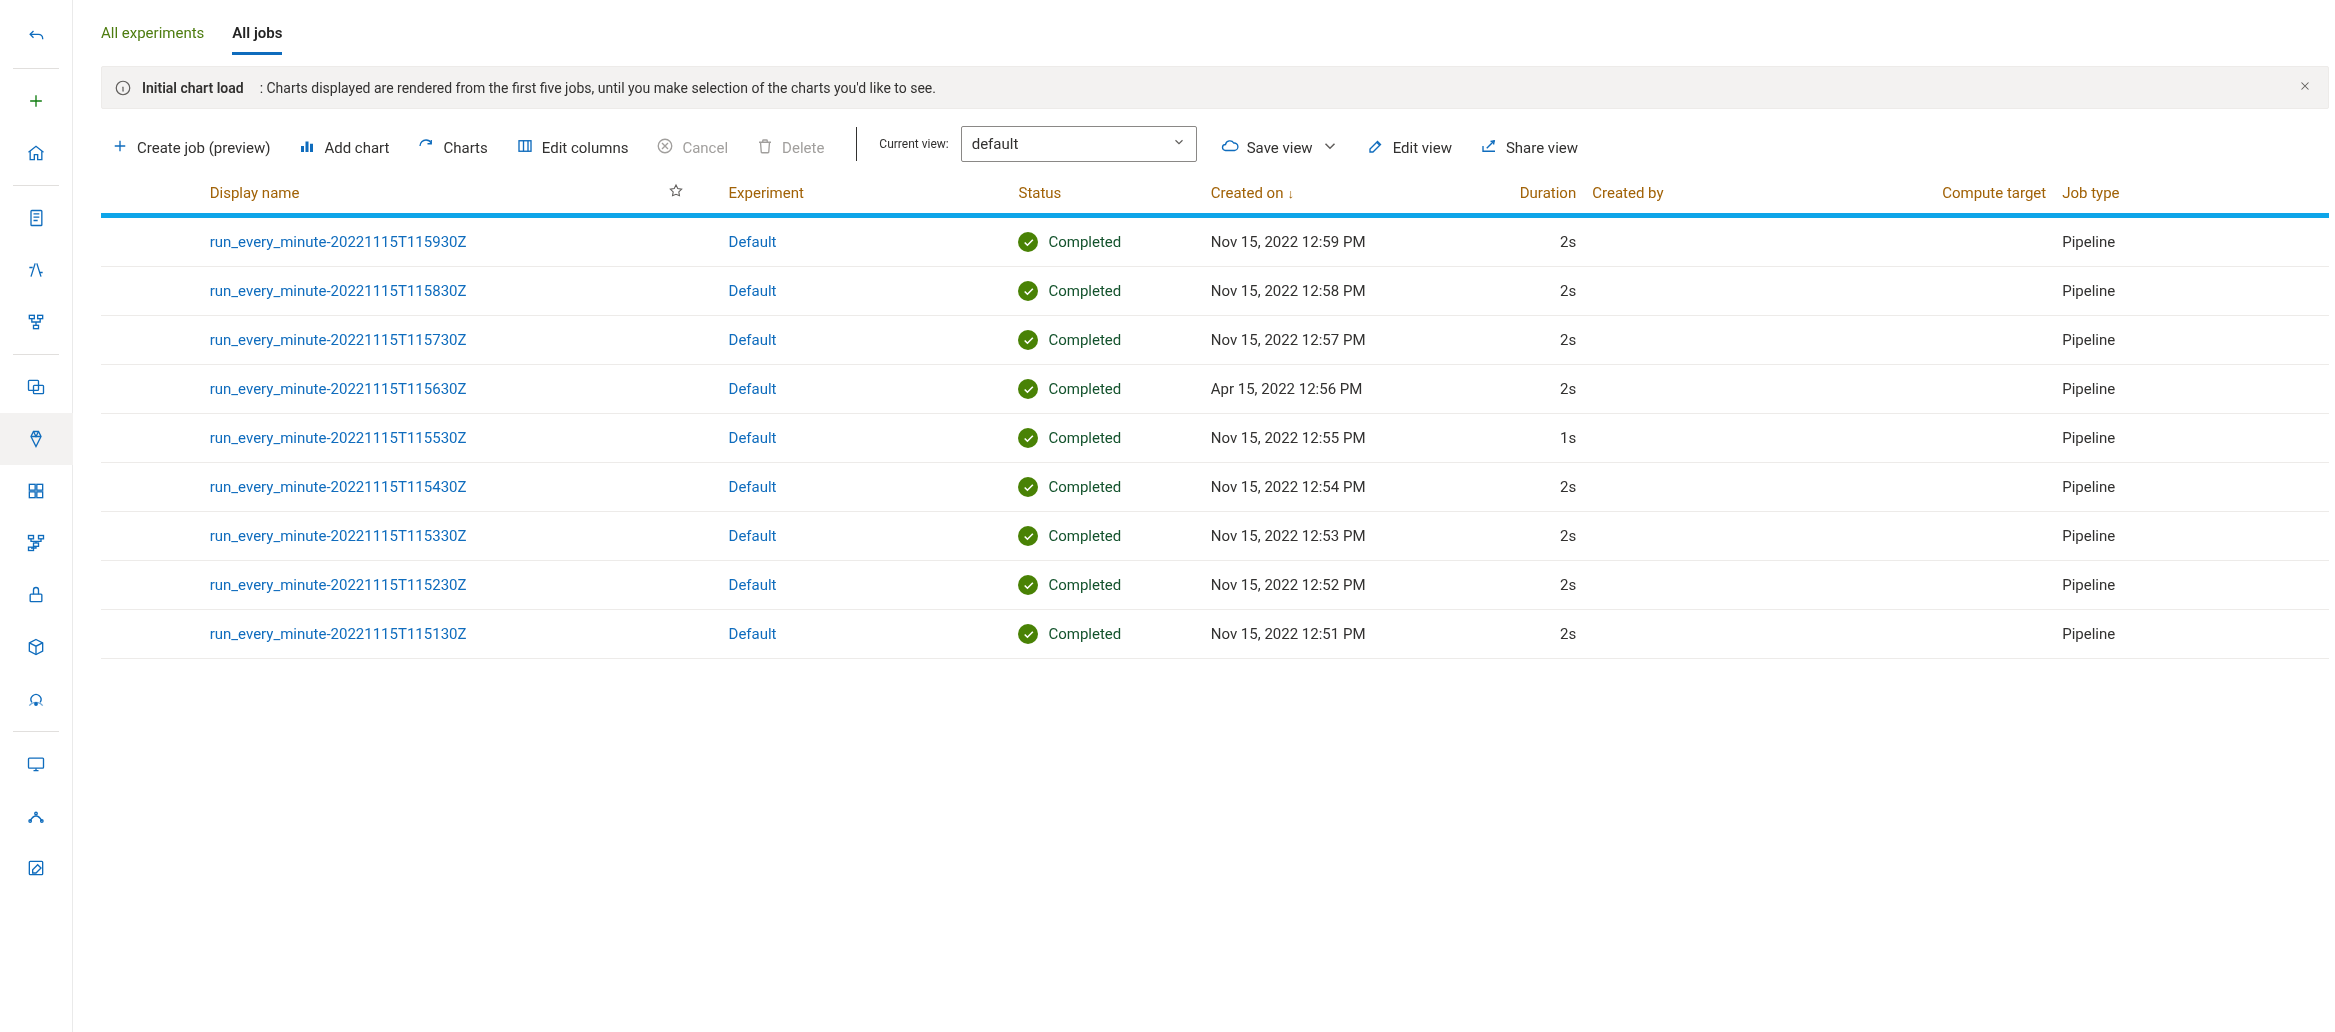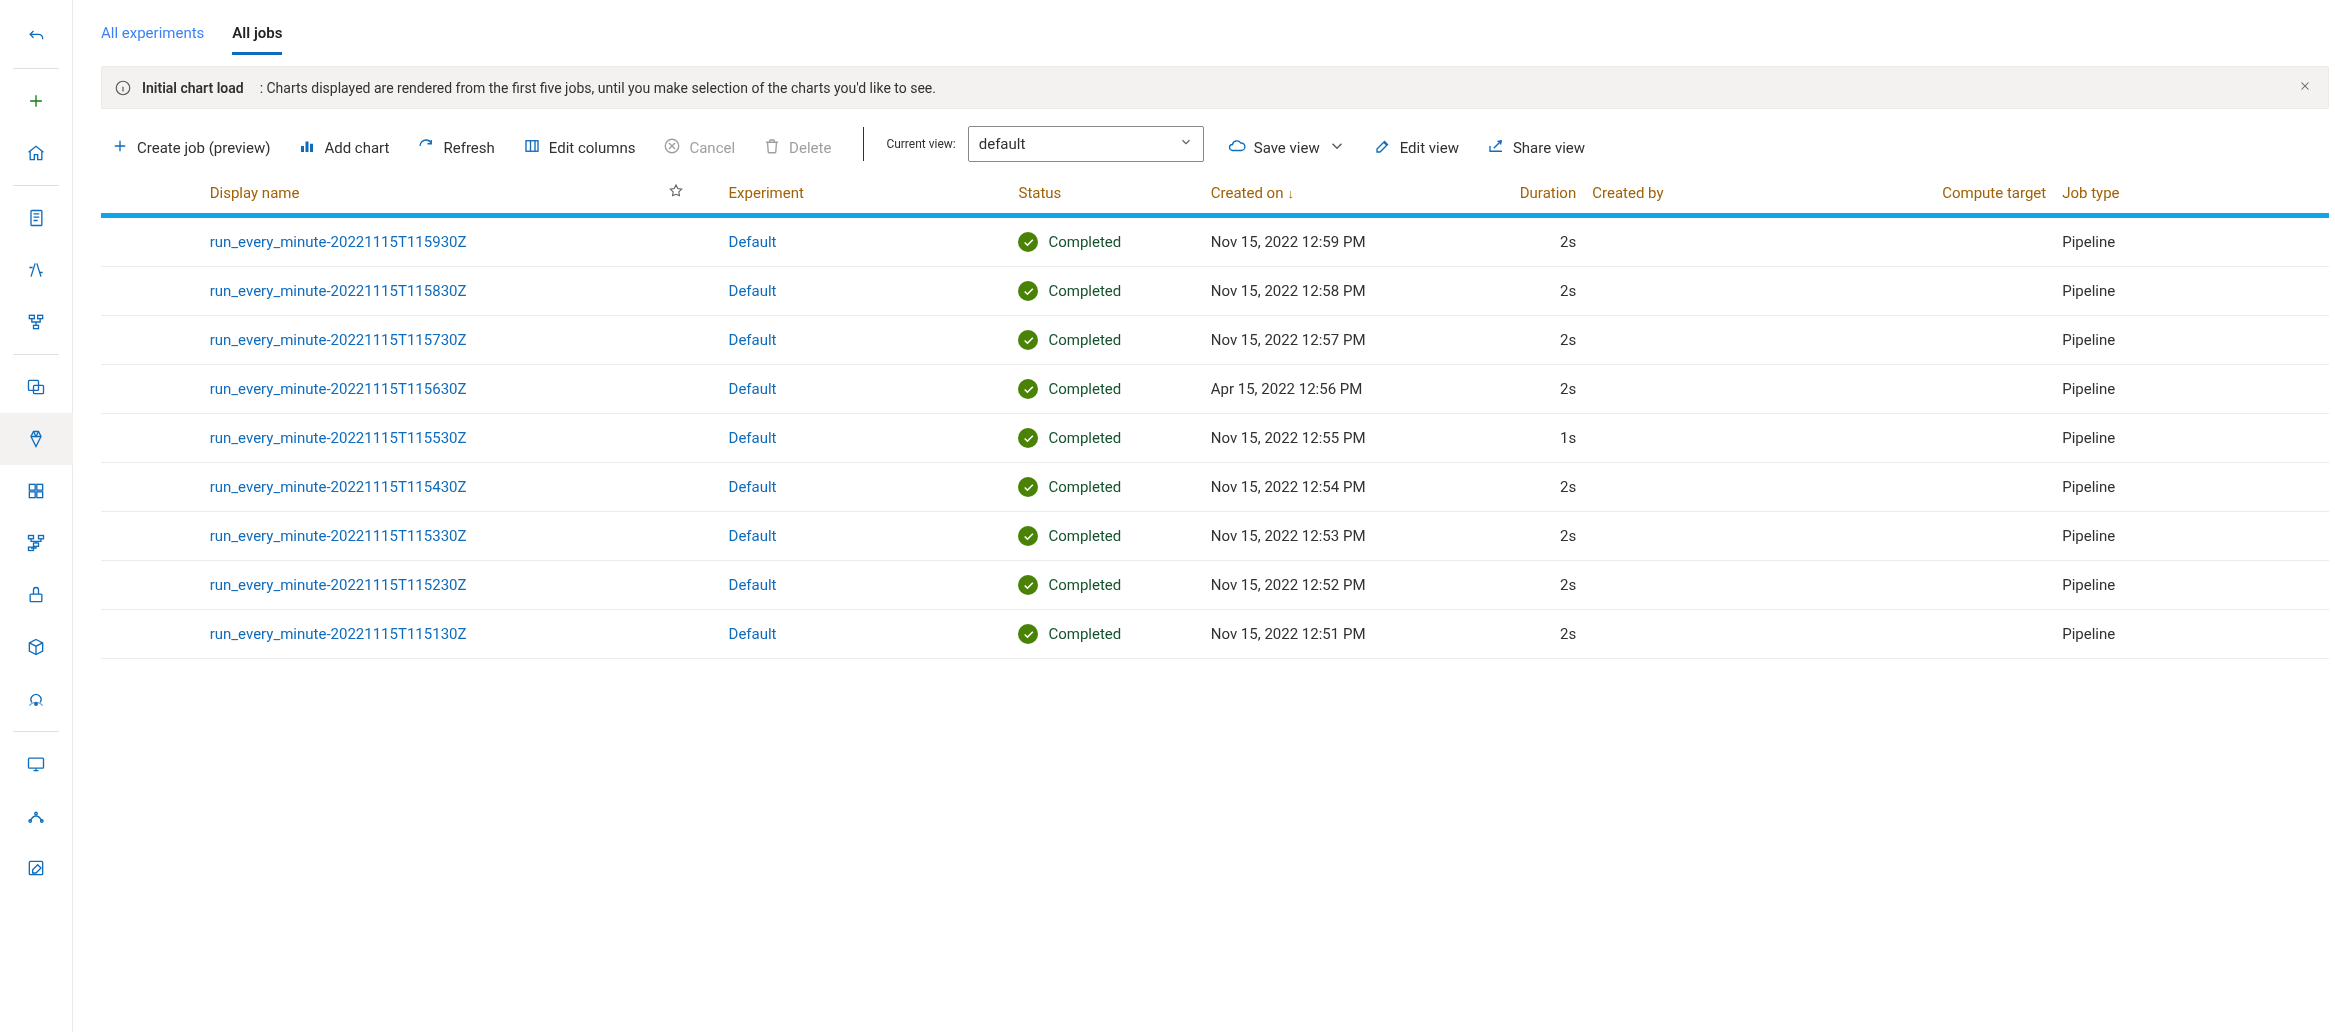--- a/index.html
+++ b/index.html
@@ -63,21 +63,21 @@
   
   .tabs {
     display: flex;
     gap: 28px;
     padding: 6px 0 0 28px;
     border-bottom: 1px solid transparent;
   }
   .tab {
     padding: 6px 0 10px 0;
     font-size: 15px;
-    color: #3b82f6;
+    color: #4d7c0f;
     cursor: pointer;
     border-bottom: 3px solid transparent;
   }
   .tab.active {
     border-bottom-color: #0f6cbd;
     font-weight: 600;
     color: #242424;
   }
 
   
@@ -354,21 +354,21 @@
             <rect x="10" y="6" width="4" height="14"></rect>
             <rect x="16" y="9" width="4" height="11"></rect>
           </svg></span>
       <span>Add chart</span>
     </div>
     <div class="tbtn">
       <span class="ic-blue"><svg viewBox="0 0 24 24" fill="none" stroke="currentColor" stroke-width="1.8">
             <path d="M4 12a8 8 0 018-8 8 8 0 017 4"></path>
             <path d="M19 4v5h-5"></path>
           </svg></span>
-      <span>Refresh</span>
+      <span>Charts</span>
     </div>
     <div class="tbtn">
       <span class="ic-blue"><svg viewBox="0 0 24 24" fill="none" stroke="currentColor" stroke-width="1.8">
             <rect x="4" y="5" width="16" height="14"></rect>
             <path d="M10 5v14M16 5v14"></path>
           </svg></span>
       <span>Edit columns</span>
     </div>
     <div class="tbtn disabled">
       <span><svg viewBox="0 0 24 24" fill="none" stroke="currentColor" stroke-width="1.8">

